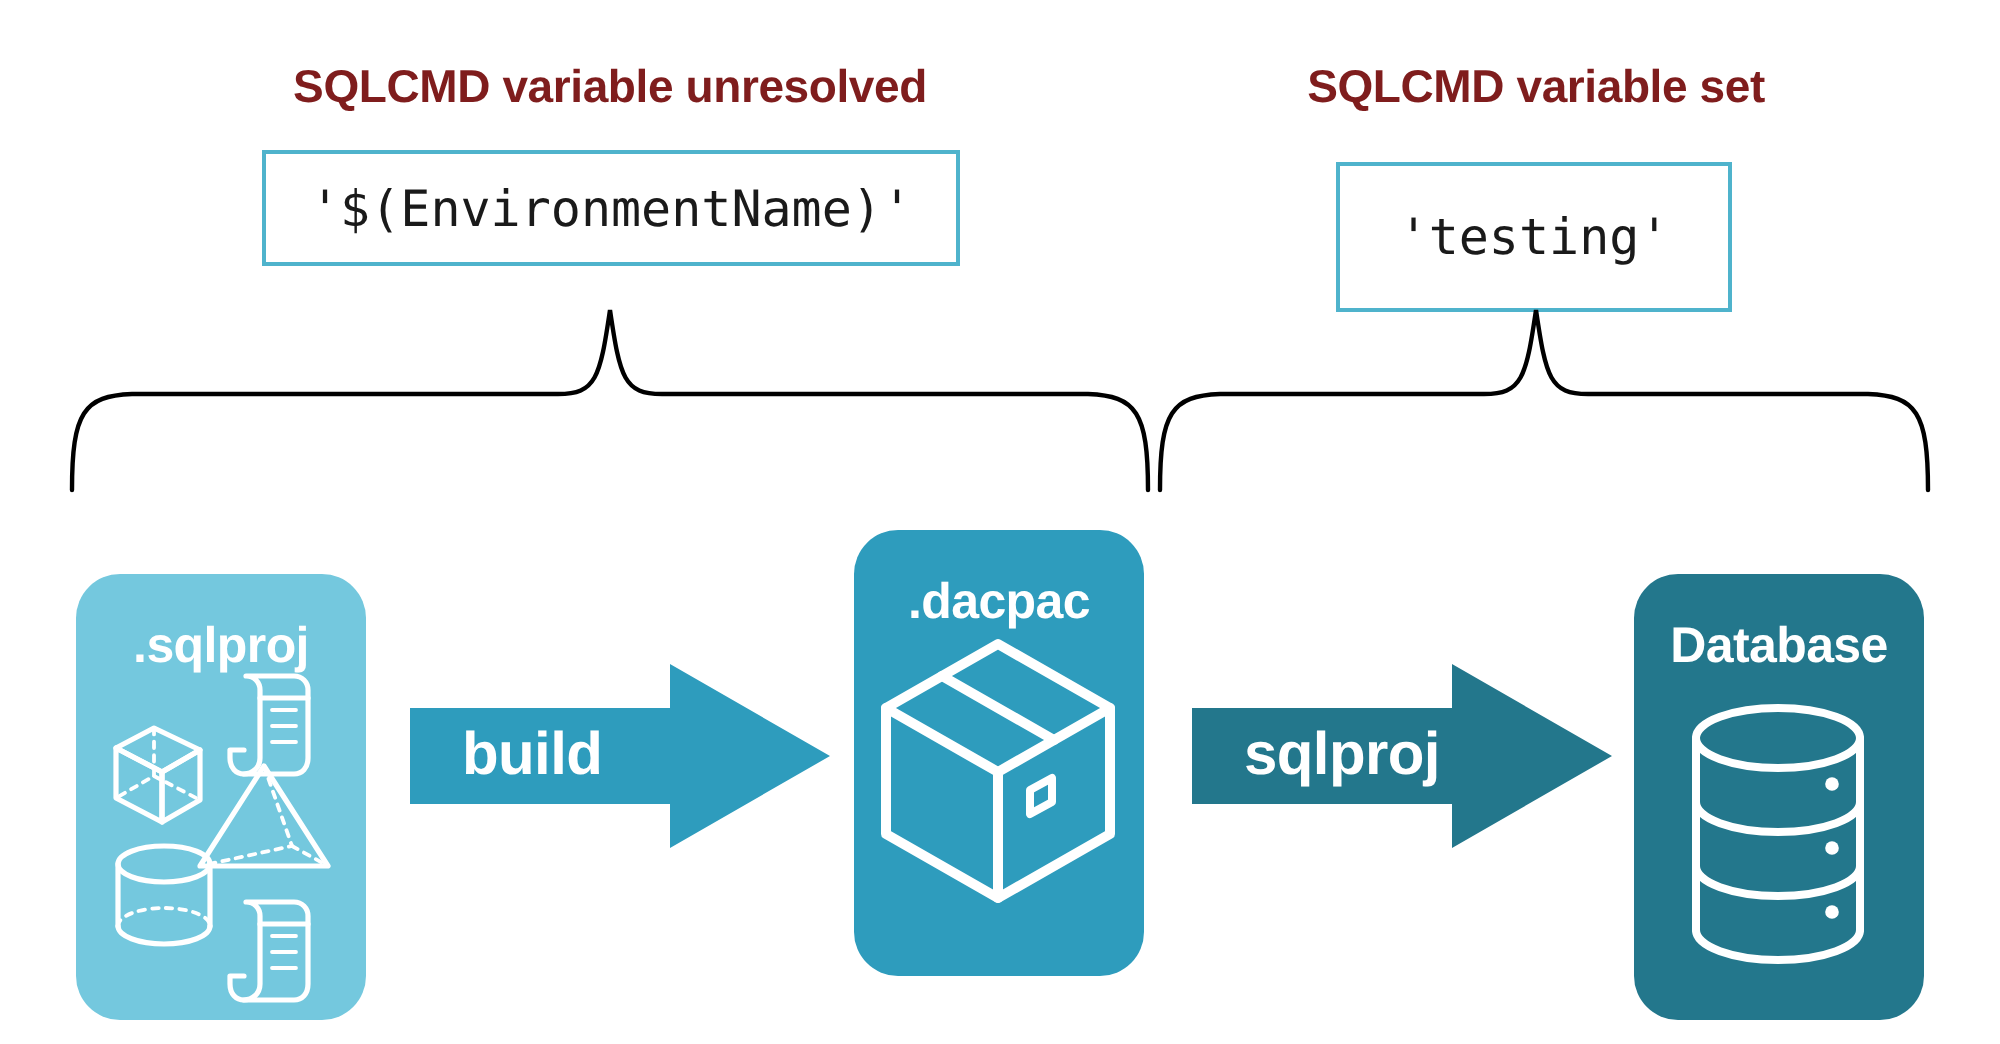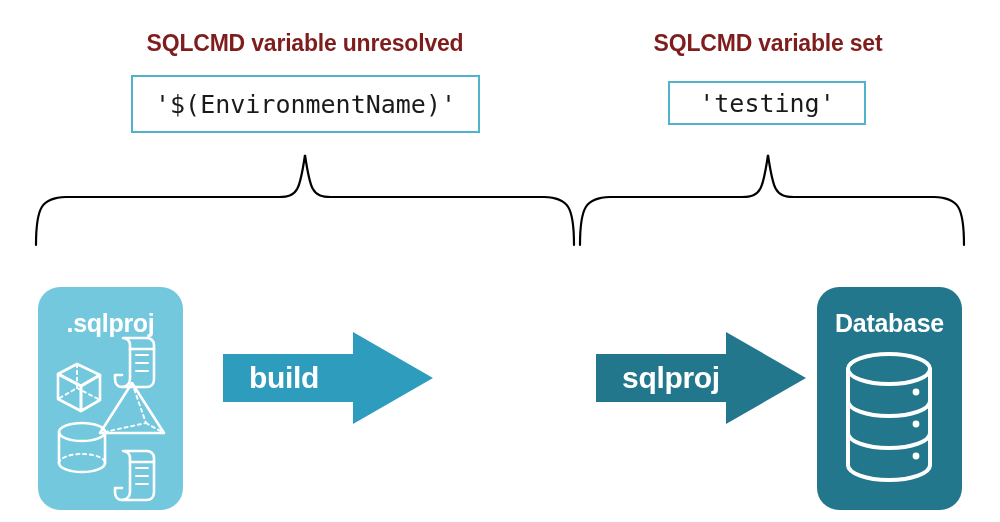--- a/index.html
+++ b/index.html
@@ -48,21 +48,21 @@
     justify-content: center;
   }
   .value-box .value-text {
     font-family: "DejaVu Sans Mono", monospace;
     font-size: 25px;
     color: #1a1a1a;
     white-space: nowrap;
     letter-spacing: 0px;
   }
   #value-box-left  { left: 131px; top: 75px; width: 349px; height: 58px; }
-  #value-box-right { left: 668px; top: 81px; width: 198px; height: 44px; }
+  #value-box-right { left: 668px; top: 81px; width: 198px; height: 75px; }
 
   
   .brace-svg {
     position: absolute;
     left: 0; top: 0;
     width: 1000px;
     height: 522px;
     pointer-events: none;
   }
   .brace-path {
@@ -115,21 +115,21 @@
     display: flex;
     align-items: center;
     font-family: "Liberation Sans", sans-serif;
     font-weight: bold;
     font-size: 30px;
     color: #ffffff;
     letter-spacing: -0.3px;
     padding-left: 26px;
     box-sizing: border-box;
   }
-  #arrow-build  { left: 223px; top: 332px; width: 210px; height: 92px; }
+  #arrow-build  { left: 205px; top: 332px; width: 210px; height: 92px; }
   #arrow-deploy { left: 596px; top: 332px; width: 210px; height: 92px; }
 </style>
 </head>
 <body>
 
 <div class="stage">
 
   <div class="heading" id="heading-left">SQLCMD variable unresolved</div>
 
   <div class="heading" id="heading-right">SQLCMD variable set</div>
@@ -203,20 +203,35 @@
           <path d="M 116,175 L 116,171 C 116,167 113,164 109,164 L 85,164 C 89,164 92,167 92,171 L 92,175 Z"></path>
           <path d="M 98,181 L 110,181" stroke-width="1.9"></path>
           <path d="M 98,189 L 110,189" stroke-width="1.9"></path>
           <path d="M 98,197 L 110,197" stroke-width="1.9"></path>
         </g>
 
       </g>
     </svg>
   </div>
 
+  <div class="card" id="card-dacpac">
+    <div class="card-label">.dacpac</div>
+    <svg class="card-art" viewBox="0 0 145 223">
+      <g fill="none" stroke="#ffffff" stroke-width="5" stroke-linejoin="round" stroke-linecap="round">
+
+        <path d="M 72,57 L 128,89 L 128,152 L 72,184 L 16,152 L 16,89 Z"></path>
+
+        <path d="M 16,89 L 72,121 L 128,89"></path>
+        <path d="M 72,121 L 72,184"></path>
+        <path d="M 44,73 L 100,105"></path>
+
+        <path d="M 88,130 L 99,124 L 99,136 L 88,142 Z" stroke-width="4"></path>
+      </g>
+    </svg>
+  </div>
 
   <div class="card" id="card-database">
     <div class="card-label">Database</div>
     <svg class="card-art" viewBox="0 0 145 223">
       <g fill="none" stroke="#ffffff" stroke-width="4" stroke-linejoin="round" stroke-linecap="round">
         <ellipse cx="72" cy="82" rx="41" ry="15"></ellipse>
         <path d="M 31,82 L 31,178"></path>
         <path d="M 113,82 L 113,178"></path>
         <path d="M 31,178 A 41,15 0 0 0 113,178"></path>
         <path d="M 31,114 A 41,15 0 0 0 113,114"></path>

